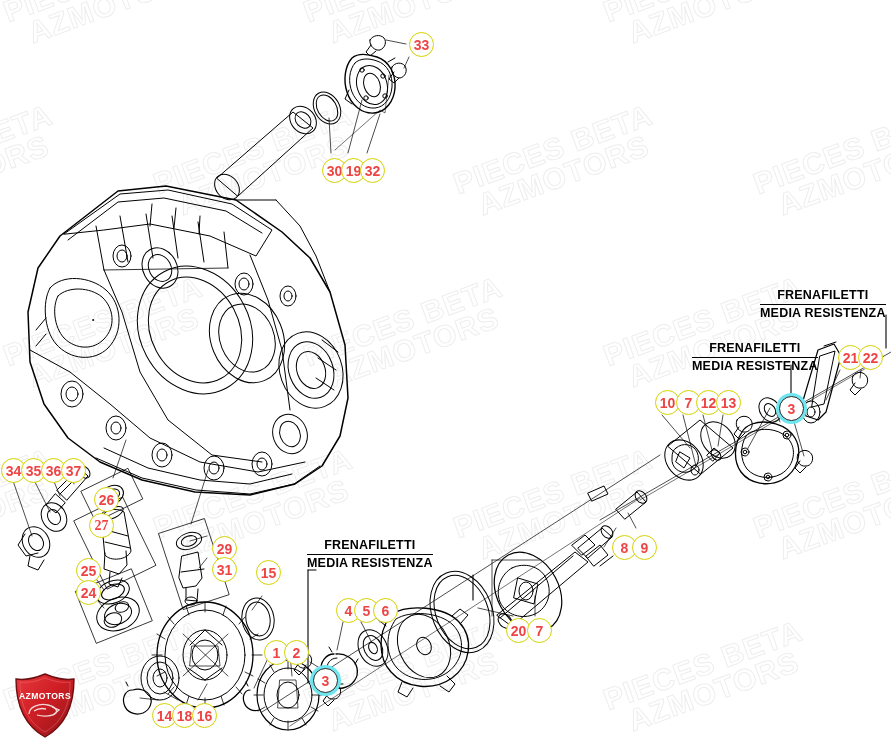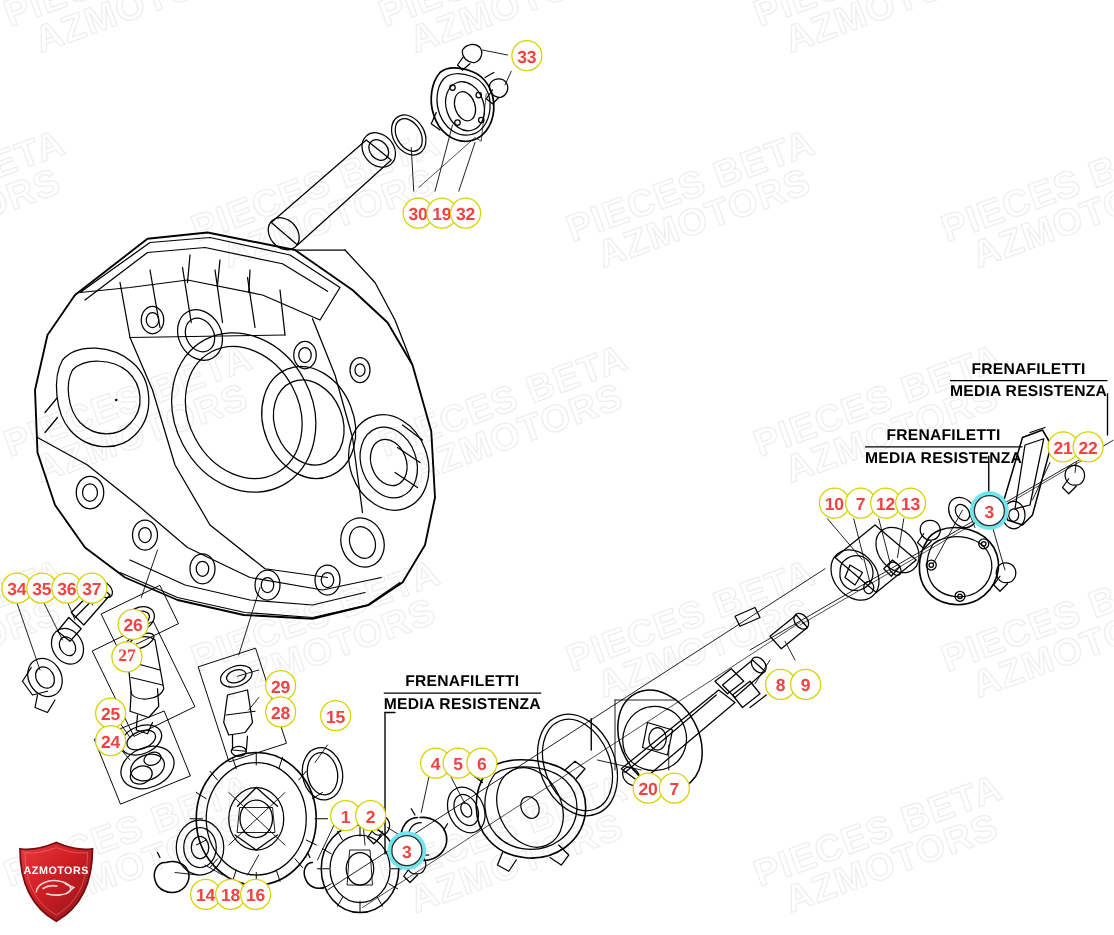--- a/index.html
+++ b/index.html
@@ -503,21 +503,21 @@
       <div class="callout" style="left: 696px; top: 390px; border-color: rgb(214, 210, 0);">12</div>
       <div class="callout" style="left: 716px; top: 390px; border-color: rgb(214, 210, 0);">13</div>
       <div class="callout hl" style="left: 779px; top: 396px;">3</div>
       <div class="callout" style="left: 1px; top: 458px; border-color: rgb(214, 210, 0);">34</div>
       <div class="callout" style="left: 21px; top: 458px; border-color: rgb(214, 210, 0);">35</div>
       <div class="callout" style="left: 41px; top: 458px; border-color: rgb(214, 210, 0);">36</div>
       <div class="callout" style="left: 61px; top: 458px; border-color: rgb(214, 210, 0);">37</div>
       <div class="callout" style="left: 94px; top: 487px; border-color: rgb(214, 210, 0);">26</div>
       <div class="callout" style="left: 89px; top: 513px; border-color: rgb(214, 210, 0); font-family: Liberation Serif, serif;">27</div>
       <div class="callout" style="left: 212px; top: 536px; border-color: rgb(214, 210, 0);">29</div>
-      <div class="callout" style="left: 212px; top: 557px; border-color: rgb(214, 210, 0);">28</div>
+      <div class="callout" style="left: 212px; top: 557px; border-color: rgb(214, 210, 0);">31</div>
       <div class="callout" style="left: 76px; top: 558px; border-color: rgb(214, 210, 0);">25</div>
       <div class="callout" style="left: 76px; top: 580px; border-color: rgb(214, 210, 0);">24</div>
       <div class="callout" style="left: 612px; top: 535px; border-color: rgb(214, 210, 0);">8</div>
       <div class="callout" style="left: 632px; top: 535px; border-color: rgb(214, 210, 0);">9</div>
       <div class="callout" style="left: 506px; top: 618px; border-color: rgb(214, 210, 0);">20</div>
       <div class="callout" style="left: 527px; top: 618px; border-color: rgb(214, 210, 0);">7</div>
       <div class="callout" style="left: 256px; top: 560px; border-color: rgb(214, 210, 0);">15</div>
       <div class="callout" style="left: 336px; top: 598px; border-color: rgb(214, 210, 0);">4</div>
       <div class="callout" style="left: 354px; top: 598px; border-color: rgb(214, 210, 0);">5</div>
       <div class="callout" style="left: 373px; top: 598px; border-color: rgb(214, 210, 0);">6</div>

